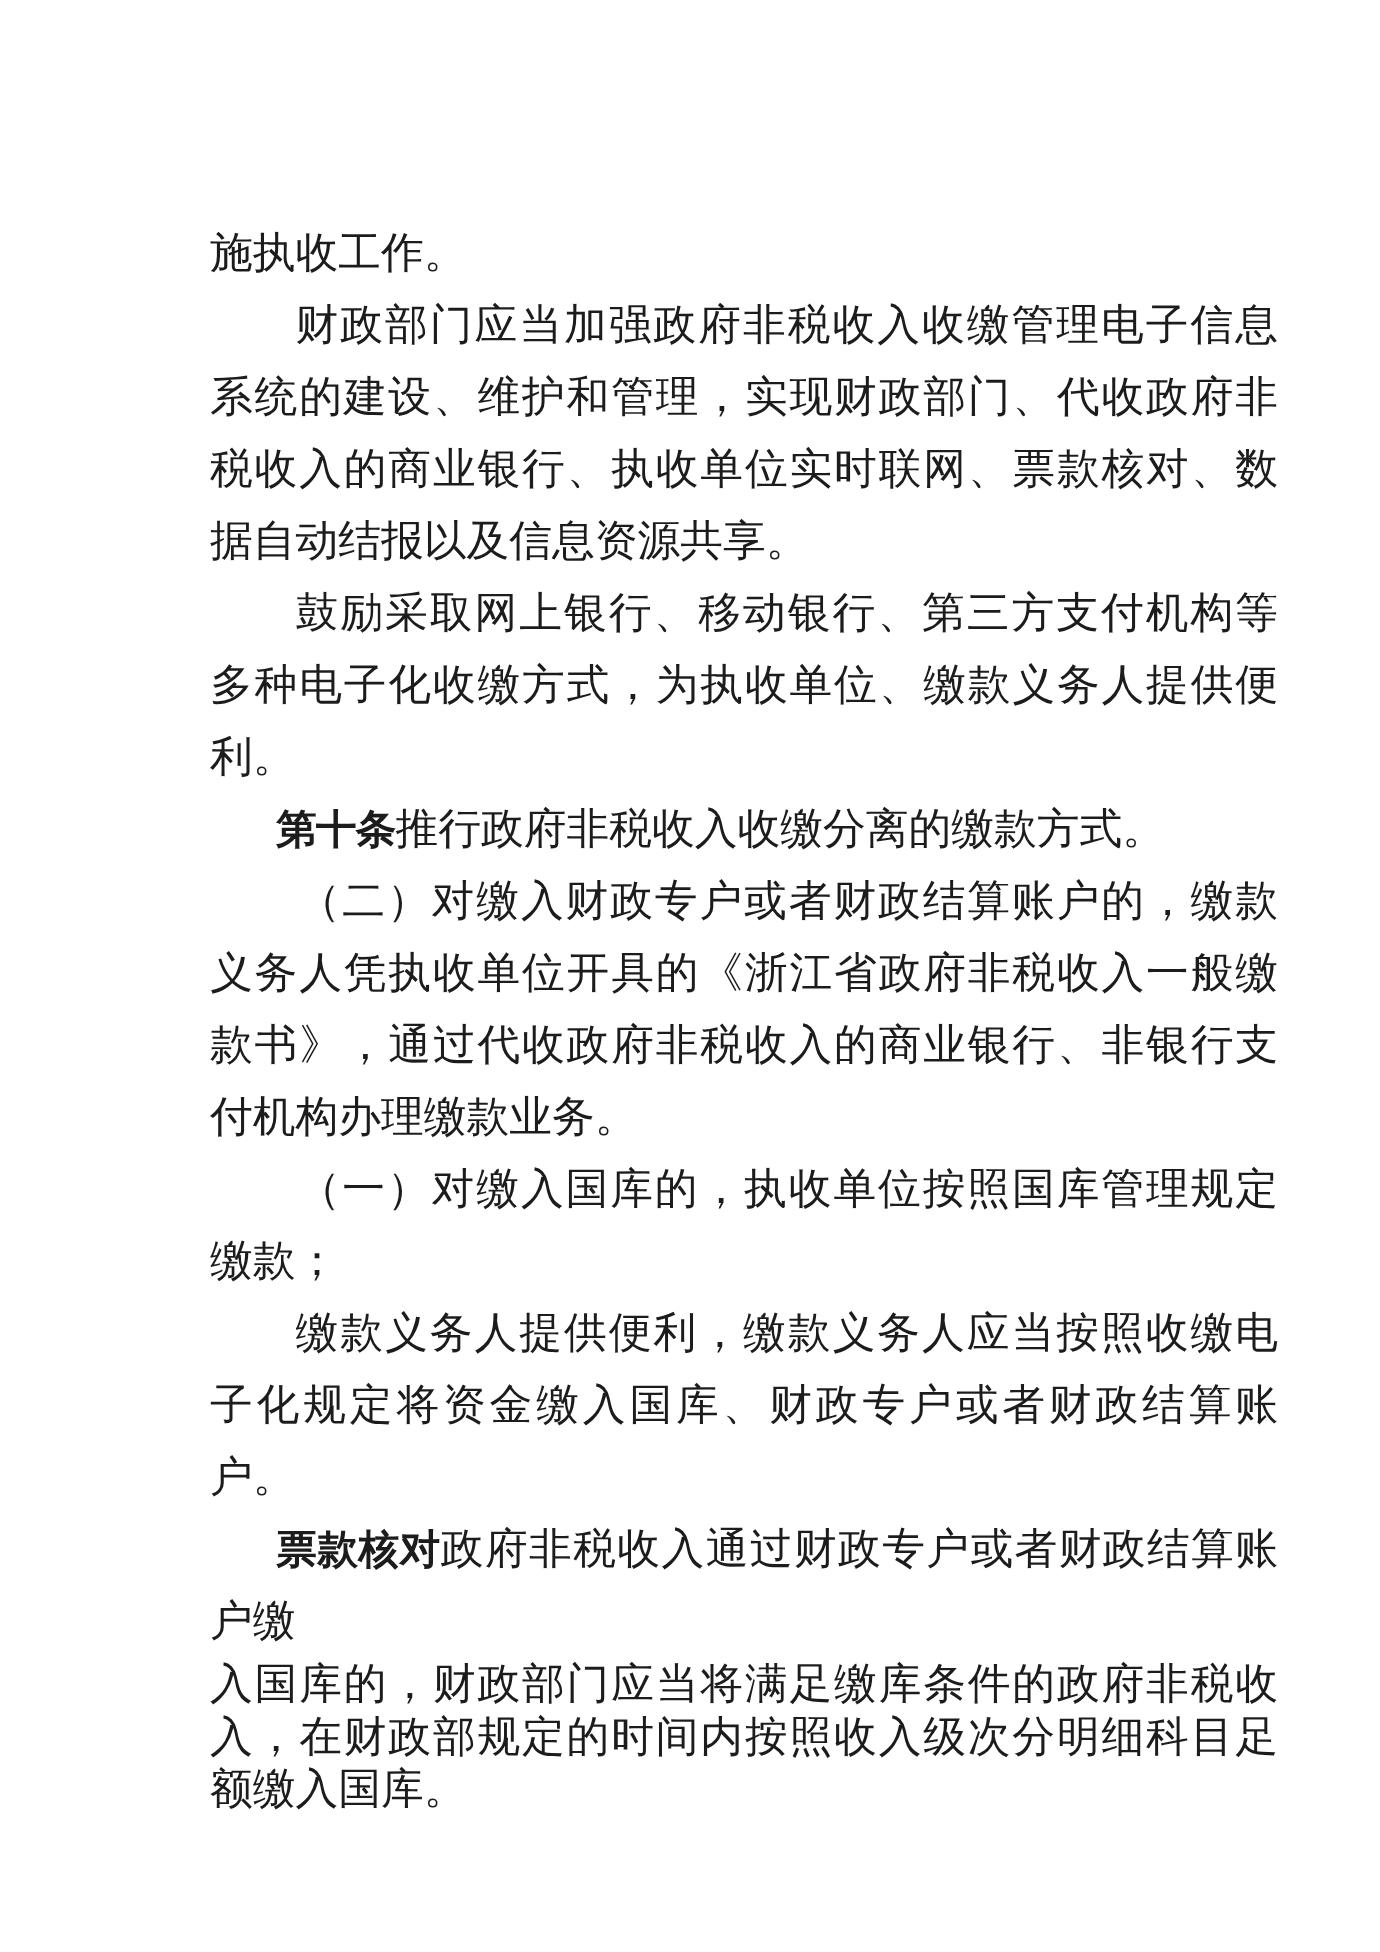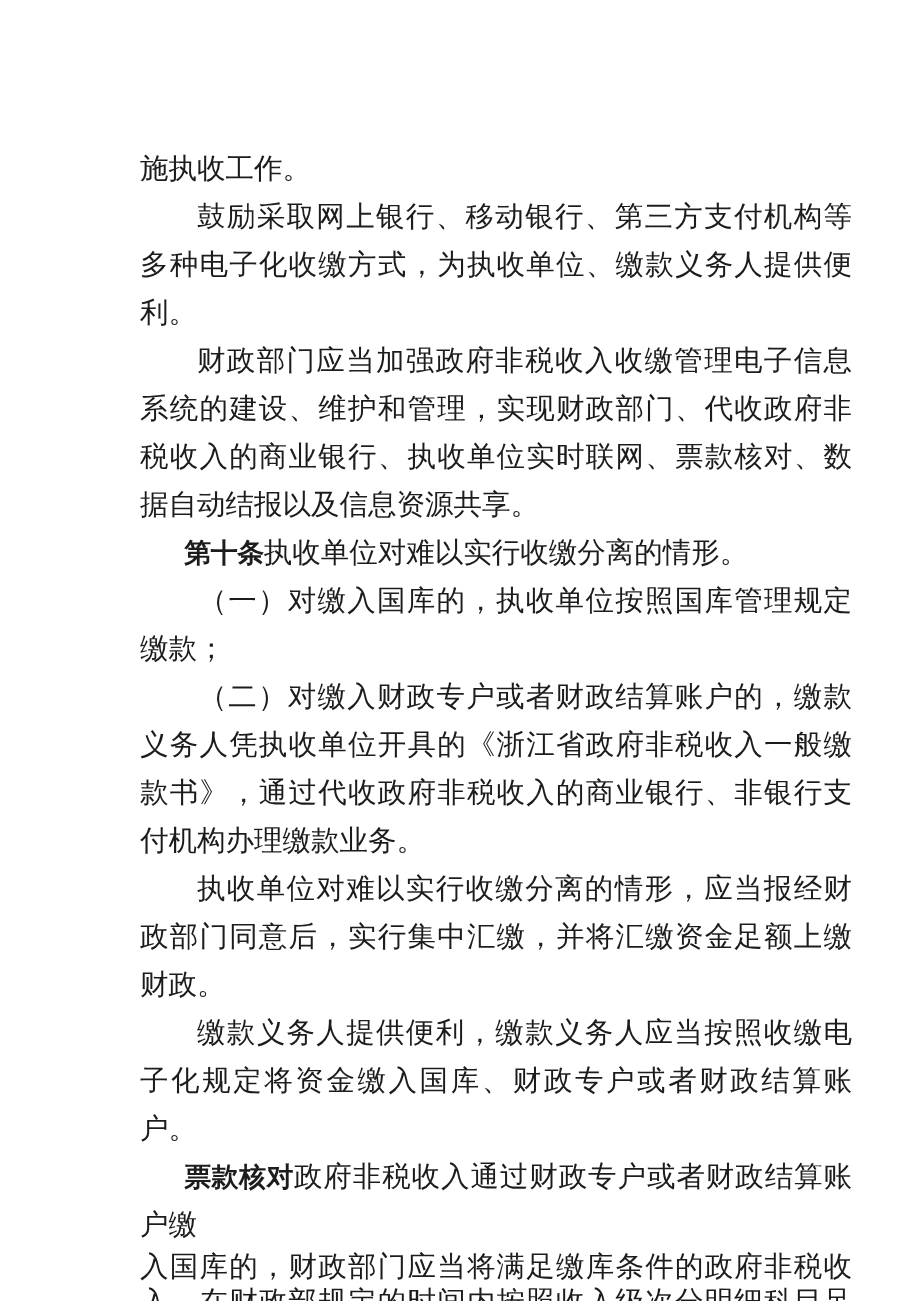--- a/index.html
+++ b/index.html
@@ -78,31 +78,30 @@
   }
 </style>
 </head>
 <body>
 
 <div class="page">
   <div class="doc-body">
 
     <p class="para">施执收工作。</p>
 
+    <p class="para indent">财政部门应当加强政府非税收入收缴管理电子信息系统的建设、维护和管理，实现财政部门、代收政府非税收入的商业银行、执收单位实时联网、票款核对、数据自动结报以及信息资源共享。</p>
+
     <p class="para indent">鼓励采取网上银行、移动银行、第三方支付机构等多种电子化收缴方式，为执收单位、缴款义务人提供便利。</p>
 
-    <p class="para indent">财政部门应当加强政府非税收入收缴管理电子信息系统的建设、维护和管理，实现财政部门、代收政府非税收入的商业银行、执收单位实时联网、票款核对、数据自动结报以及信息资源共享。</p>
+    <p class="para indent-art"><span class="art">第十条</span><span>推行政府非税收入收缴分离的缴款方式。</span></p>
 
-    <p class="para indent-art"><span class="art">第十条</span><span>执收单位对难以实行收缴分离的情形。</span></p>
 
+    <p class="para indent-item">（二）对缴入财政专户或者财政结算账户的，缴款义务人凭执收单位开具的《浙江省政府非税收入一般缴款书》，通过代收政府非税收入的商业银行、非银行支付机构办理缴款业务。</p>
 
     <p class="para indent-item">（一）对缴入国库的，执收单位按照国库管理规定缴款；</p>
 
-    <p class="para indent-item">（二）对缴入财政专户或者财政结算账户的，缴款义务人凭执收单位开具的《浙江省政府非税收入一般缴款书》，通过代收政府非税收入的商业银行、非银行支付机构办理缴款业务。</p>
-
-    <p class="para indent">执收单位对难以实行收缴分离的情形，应当报经财政部门同意后，实行集中汇缴，并将汇缴资金足额上缴财政。</p>
 
     <p class="para indent">缴款义务人提供便利，缴款义务人应当按照收缴电子化规定将资金缴入国库、财政专户或者财政结算账户。</p>
 
     <p class="para indent-art tight"><span class="lead-line"><span class="art">票款核对</span><span>政府非税收入通过财政专户或者财政结算账户缴</span></span><span>入国库的，财政部门应当将满足缴库条件的政府非税收入，在财政部规定的时间内按照收入级次分明细科目足额缴入国库。</span></p>
 
   </div>
 </div>
 
 </body></html>

